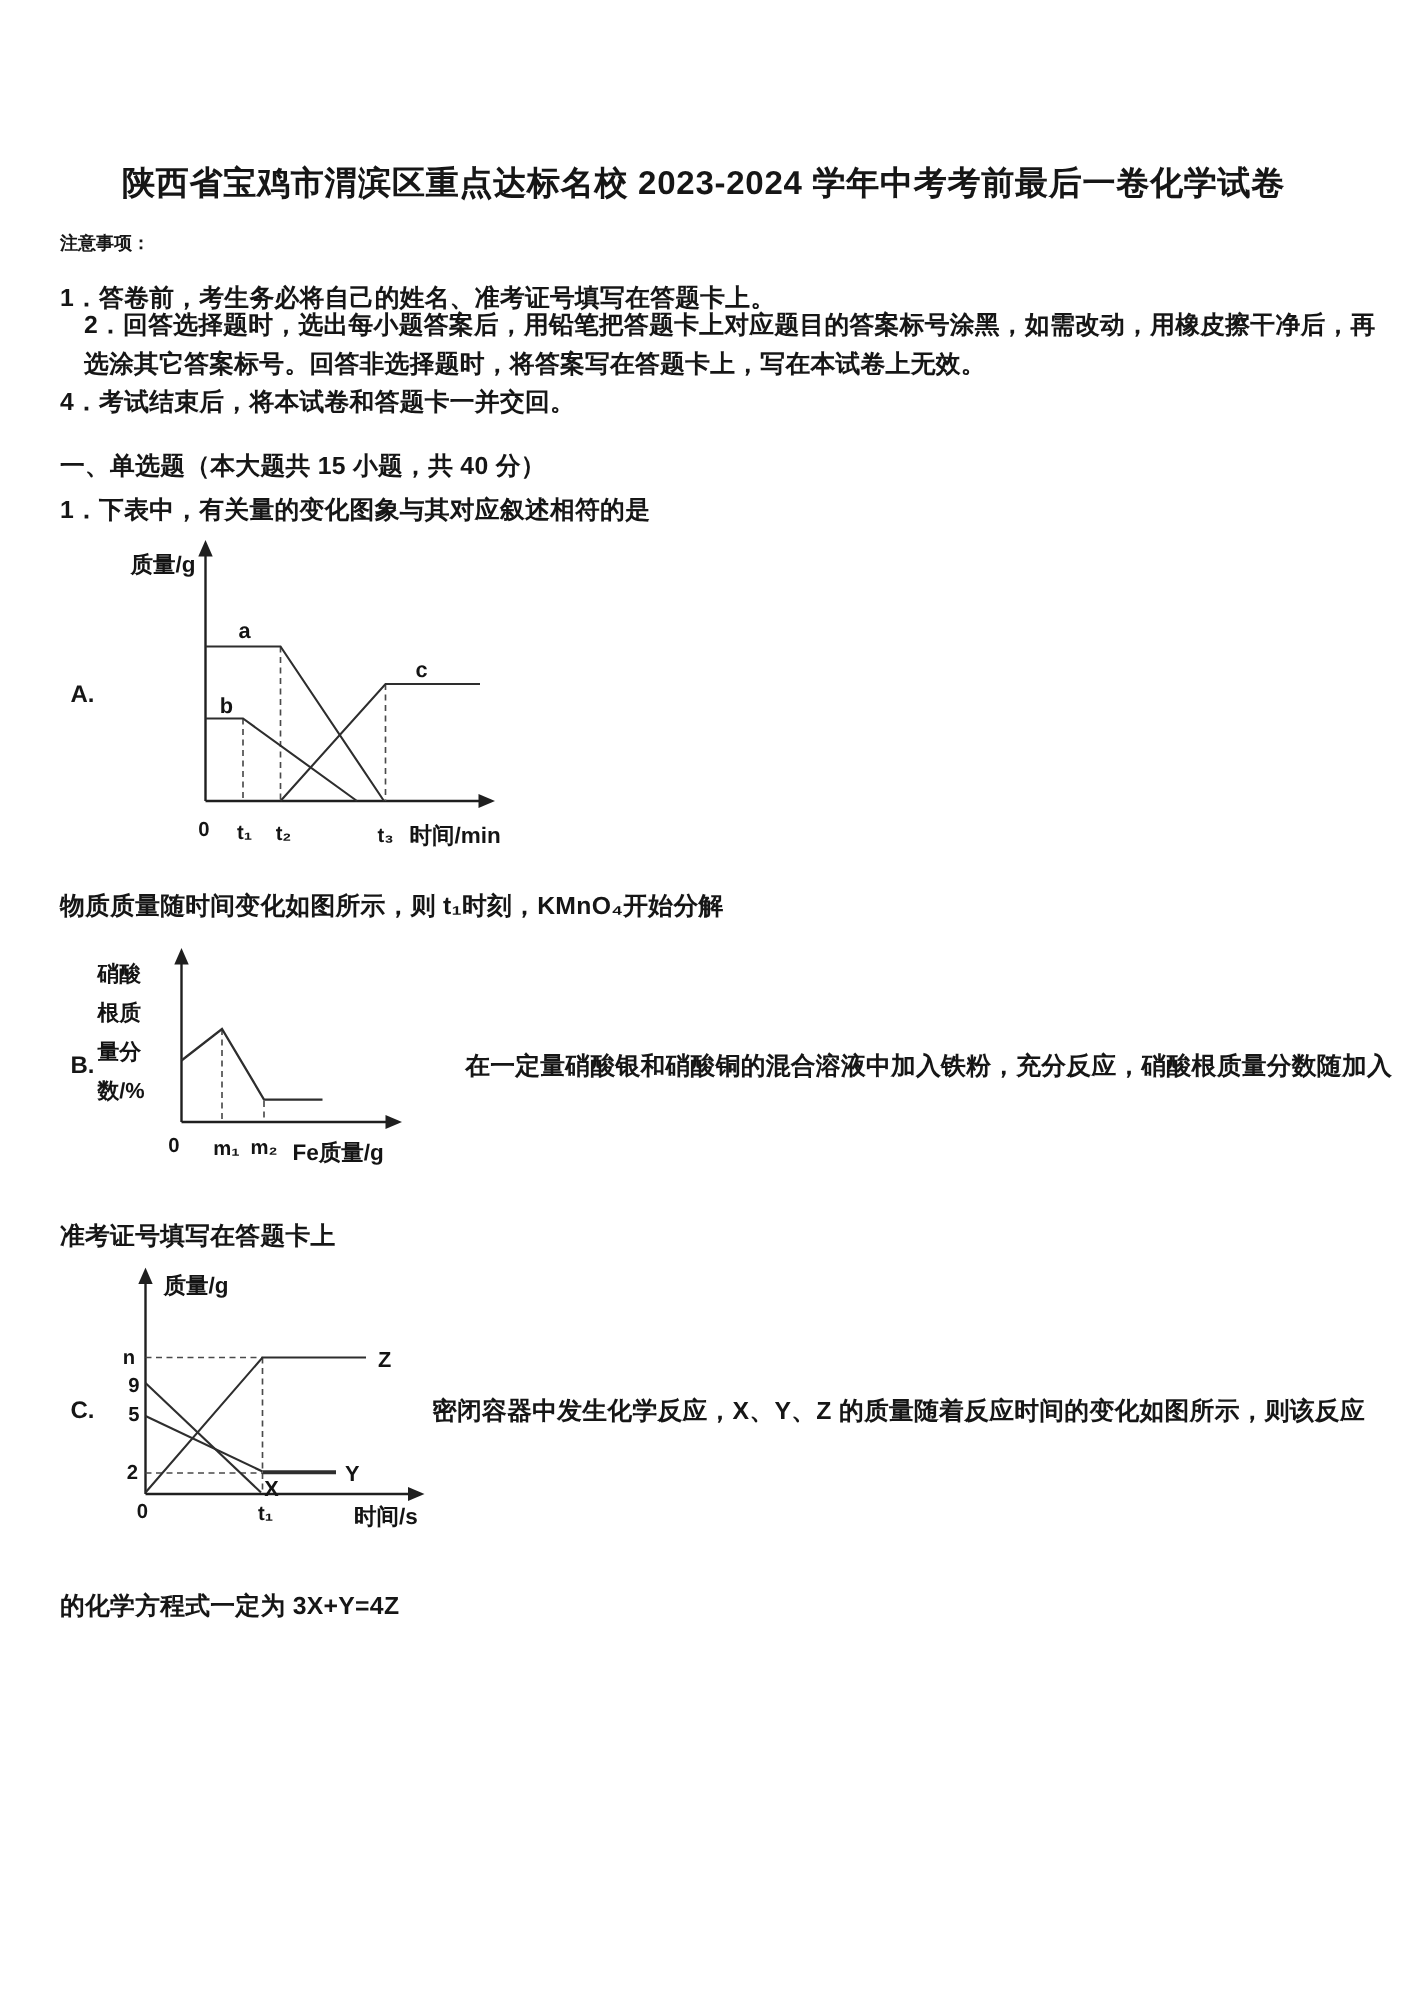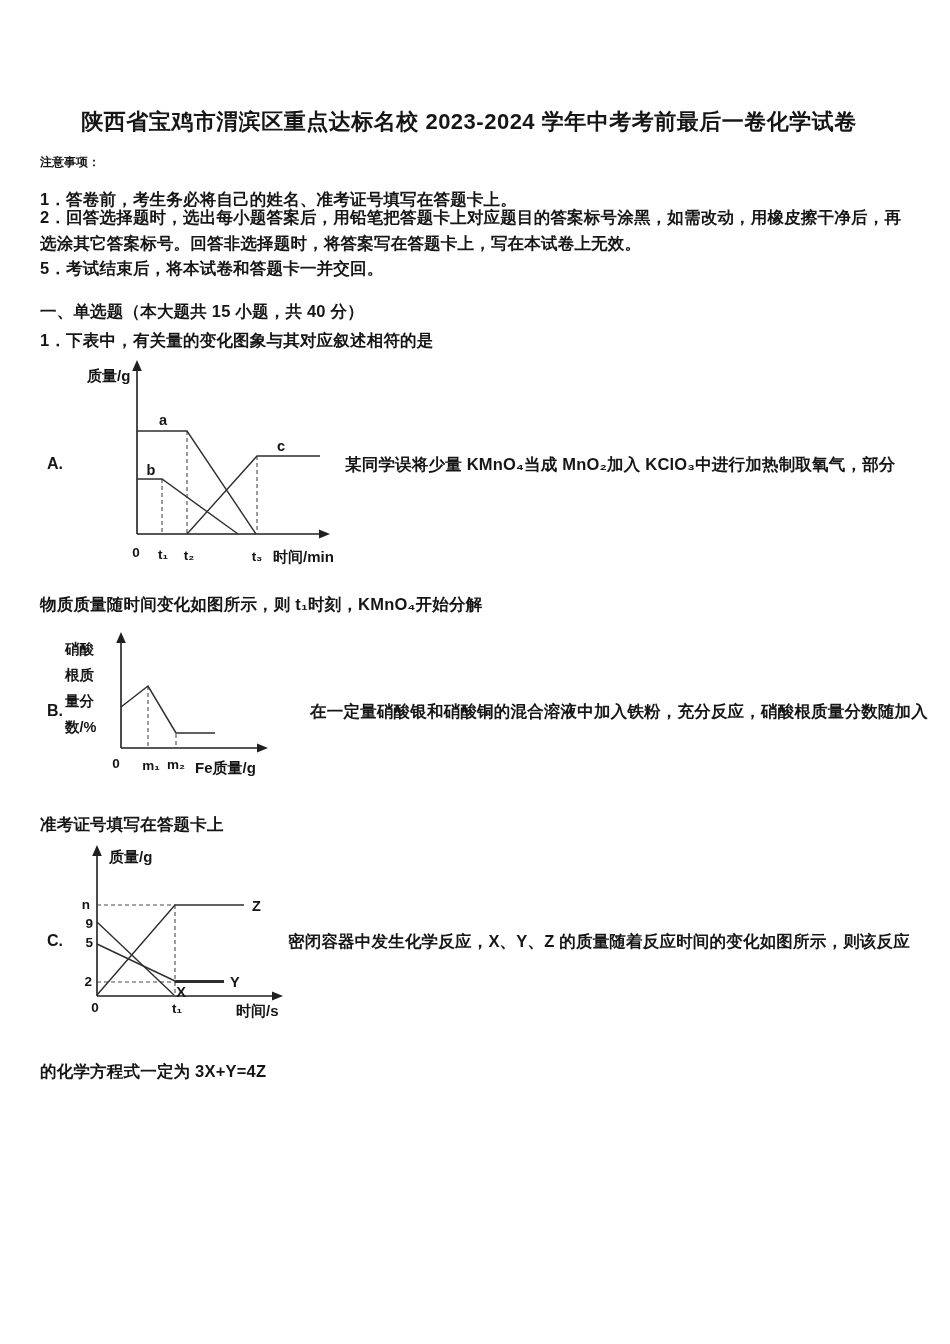--- a/index.html
+++ b/index.html
@@ -25,22 +25,22 @@
 </style>
 </head>
 <body>
 
 <div class="page">
 
   <h1 class="title abs">陕西省宝鸡市渭滨区重点达标名校 2023-2024 学年中考考前最后一卷化学试卷</h1>
 
   <div class="notice-heading abs">注意事项：</div>
   <div class="body-text abs" style="left:40px;top:187px;width:872px;">1．答卷前，考生务必将自己的姓名、准考证号填写在答题卡上。</div>
-  <div class="body-text abs" style="left:40px;top:205px;width:872px;">2．回答选择题时，选出每小题答案后，用铅笔把答题卡上对应题目的答案标号涂黑，如需改动，用橡皮擦干净后，再选涂其它答案标号。回答非选择题时，将答案写在答题卡上，写在本试卷上无效。</div>
-  <div class="body-text abs" style="left:40px;top:256px;width:872px;">5．考试结束后，将本试卷和答题卡一并交回。</div>
+  <div class="body-text abs" style="left:56px;top:205px;width:872px;">2．回答选择题时，选出每小题答案后，用铅笔把答题卡上对应题目的答案标号涂黑，如需改动，用橡皮擦干净后，再选涂其它答案标号。回答非选择题时，将答案写在答题卡上，写在本试卷上无效。</div>
+  <div class="body-text abs" style="left:40px;top:256px;width:872px;">4．考试结束后，将本试卷和答题卡一并交回。</div>
 
   <div class="body-text abs" style="left:40px;top:299px;font-weight:700;">一、单选题（本大题共 15 小题，共 40 分）</div>
   <div class="body-text abs" style="left:40px;top:328px;">1．下表中，有关量的变化图象与其对应叙述相符的是</div>
 
   <div class="opt-label abs" style="left:47px;top:455px;">A.</div>
 
   <svg class="abs" style="left:75px;top:359px;" width="280" height="218" viewBox="0 0 280 218">
     <g stroke="#1f1f1f" stroke-width="1.6" fill="none">
       <line x1="62" y1="9" x2="62" y2="175"></line>
       <line x1="62" y1="175" x2="246" y2="175"></line>
@@ -65,21 +65,20 @@
     <text class="t-series" x="76" y="116" text-anchor="middle">b</text>
     <text class="t-series" x="206" y="92" text-anchor="middle">c</text>
 
     <text class="t-tick" x="61" y="198" text-anchor="middle">0</text>
     <text class="t-tick" x="88" y="200" text-anchor="middle">t₁</text>
     <text class="t-tick" x="114" y="201" text-anchor="middle">t₂</text>
     <text class="t-tick" x="182" y="202" text-anchor="middle">t₃</text>
     <text class="t-axis" x="198" y="203">时间/min</text>
   </svg>
 
-  <div class="body-text abs" style="left:345px;top:452px;width:575px;">某同学误将少量 KMnO₄当成 MnO₂加入 KClO₃中进行加热制取氧气，部分</div>
   <div class="body-text abs" style="left:40px;top:592px;width:872px;">物质质量随时间变化如图所示，则 t₁时刻，KMnO₄开始分解</div>
 
   <div class="opt-label abs" style="left:47px;top:702px;">B.</div>
 
   <svg class="abs" style="left:57px;top:631px;" width="230" height="158" viewBox="0 0 230 158">
     <g stroke="#1f1f1f" stroke-width="1.6" fill="none">
       <line x1="64" y1="9" x2="64" y2="117"></line>
       <line x1="64" y1="117" x2="202" y2="117"></line>
     </g>
     <polygon points="64,1 59.2,12 68.8,12" fill="#1f1f1f"></polygon>

